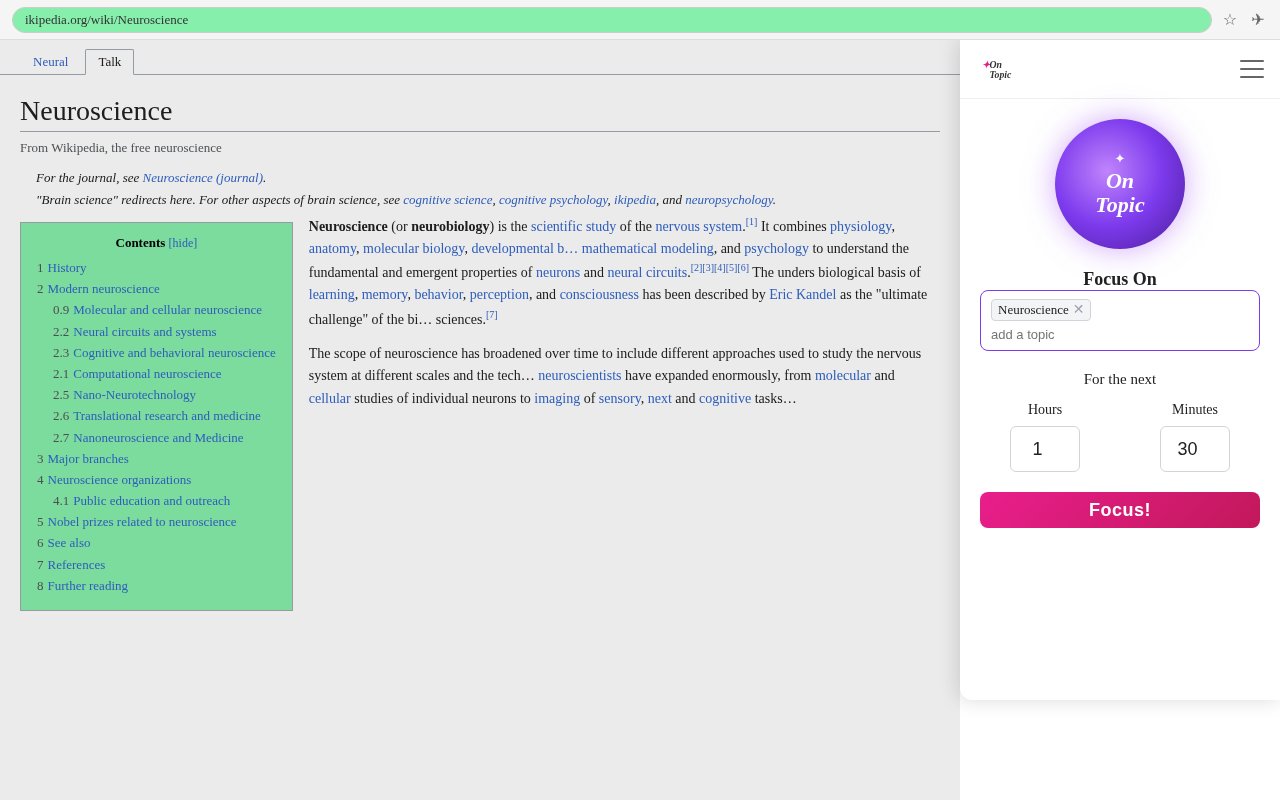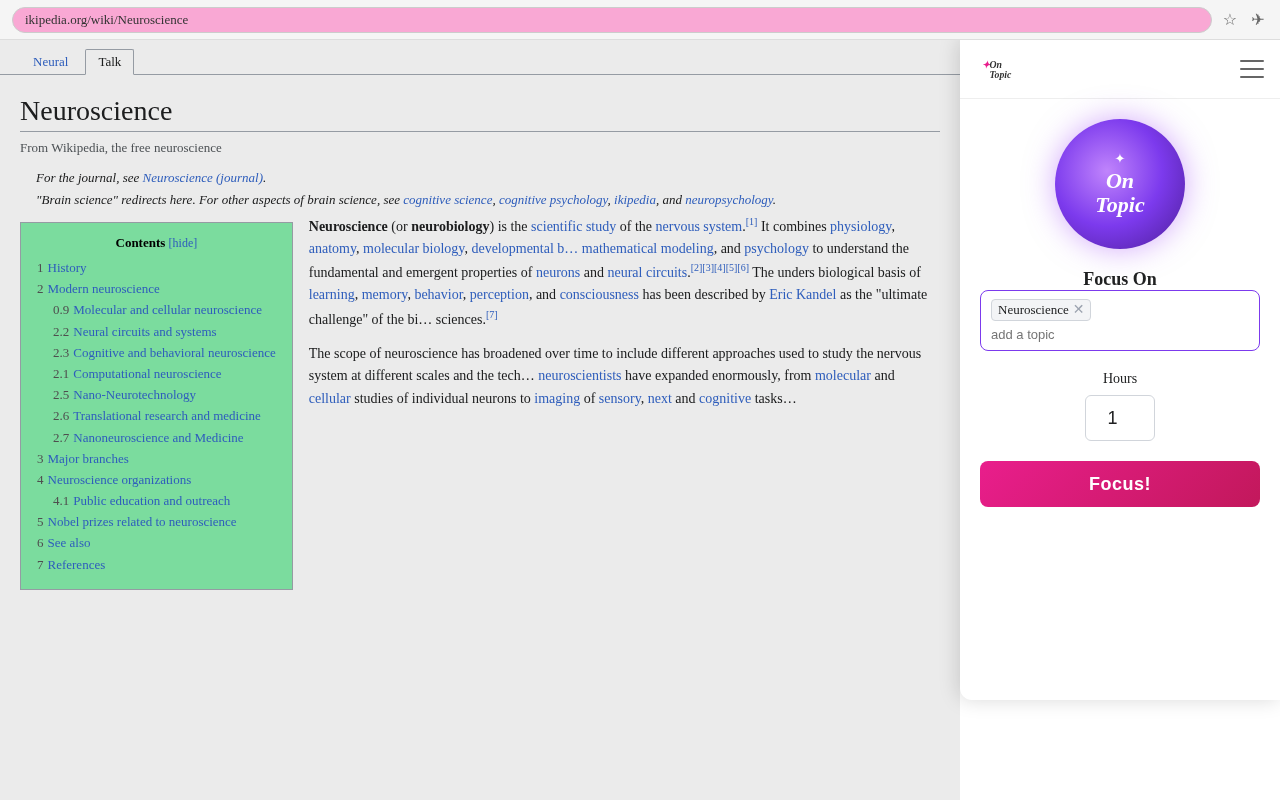--- a/index.html
+++ b/index.html
@@ -11,21 +11,21 @@
       background: #f5f5f5;
       border-bottom: 1px solid #ddd;
       display: flex;
       align-items: center;
       padding: 0 12px;
       gap: 8px;
     }
     .url-bar {
       flex: 1;
       height: 26px;
-      background: #f9a8d4;
+      background: #86efac;
       border: 1px solid #ccc;
       border-radius: 13px;
       padding: 0 12px;
       font-size: 13px;
       color: #333;
       display: flex;
       align-items: center;
     }
     .browser-icon {
       width: 20px;
@@ -340,21 +340,21 @@
       border: 1px solid #d1d5db;
       border-radius: 6px;
       text-align: center;
       font-size: 18px;
       color: #202122;
       outline: none;
     }
 
     .focus-button {
       width: 100%;
-      height: 46px;
+      height: 36px;
       background: linear-gradient(135deg, #e91e8c, #c2185b);
       color: white;
       font-size: 18px;
       font-weight: 600;
       border: none;
       border-radius: 8px;
       cursor: pointer;
       letter-spacing: 0.5px;
     }
 
@@ -454,20 +454,23 @@
           <a><span class="contents-number">4.1</span>Public education and outreach</a>
         </li>
         <li class="contents-item">
           <a><span class="contents-number">5</span>Nobel prizes related to neuroscience</a>
         </li>
         <li class="contents-item">
           <a><span class="contents-number">6</span>See also</a>
         </li>
         <li class="contents-item">
           <a><span class="contents-number">7</span>References</a>
+        </li>
+        <li class="contents-item">
+          <a><span class="contents-number">8</span>Further reading</a>
         </li>
       </ul>
     </div>
 
     <p class="wiki-text">
       <b>Neuroscience</b> (or <b>neurobiology</b>) is the <a>scientific study</a> of the <a>nervous system</a>.<sup>[1]</sup> It combines <a>physiology</a>, <a>anatomy</a>, <a>molecular biology</a>, <a>developmental b…</a> <a>mathematical modeling</a>, and <a>psychology</a> to understand the fundamental and emergent properties of <a>neurons</a> and <a>neural circuits</a>.<sup>[2][3][4][5][6]</sup> The unders biological basis of <a>learning</a>, <a>memory</a>, <a>behavior</a>, <a>perception</a>, and <a>consciousness</a> has been described by <a>Eric Kandel</a> as the "ultimate challenge" of the bi… sciences.<sup>[7]</sup>
     </p>
 
     <p class="wiki-text">
       The scope of neuroscience has broadened over time to include different approaches used to study the nervous system at different scales and the tech… <a>neuroscientists</a> have expanded enormously, from <a>molecular</a> and <a>cellular</a> studies of individual neurons to <a>imaging</a> of <a>sensory</a>, <a>next</a> and <a>cognitive</a> tasks…
@@ -504,26 +507,31 @@
       <div class="focus-on-label">Focus On</div>
 
       <div class="topic-input-box">
         <div class="topic-tag">
           <span>Neuroscience</span>
           <span class="topic-tag-remove">✕</span>
         </div>
         <input class="topic-add-input" type="text" placeholder="add a topic" style="">
       </div>
 
+      <div class="for-next-label">For the next</div>
 
       <div class="time-inputs">
         <div class="time-column">
           <div class="time-label">Hours</div>
           <input class="time-input" type="number" value="1" style="">
         </div>
+        <div class="time-column">
+          <div class="time-label">Minutes</div>
+          <input class="time-input" type="number" value="30" style="">
+        </div>
       </div>
 
       <button class="focus-button">
         <span>Focus!</span>
       </button>
     </div>
   </div>
 
 </div>
 

